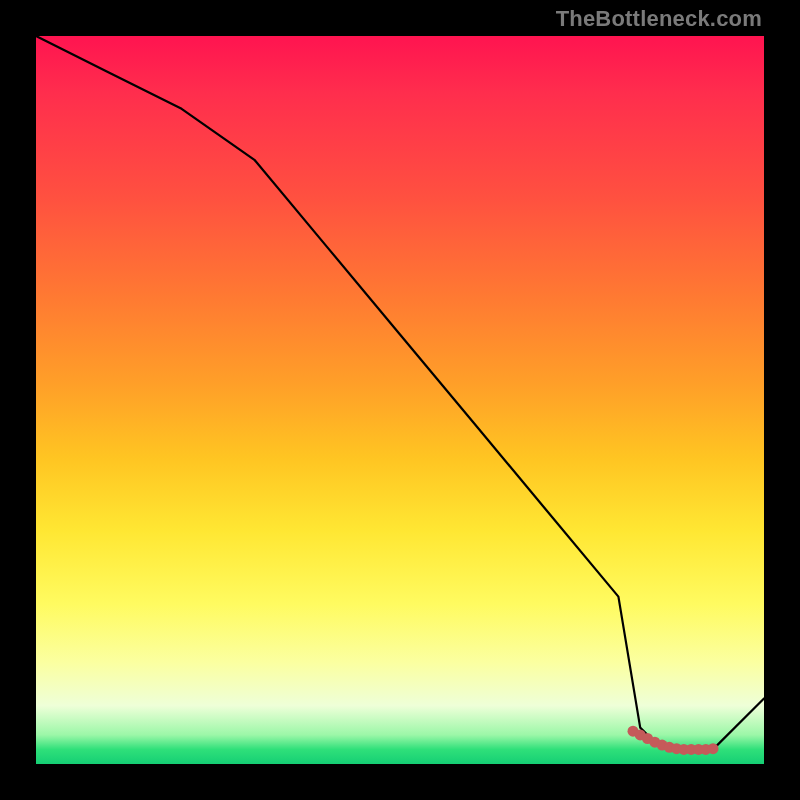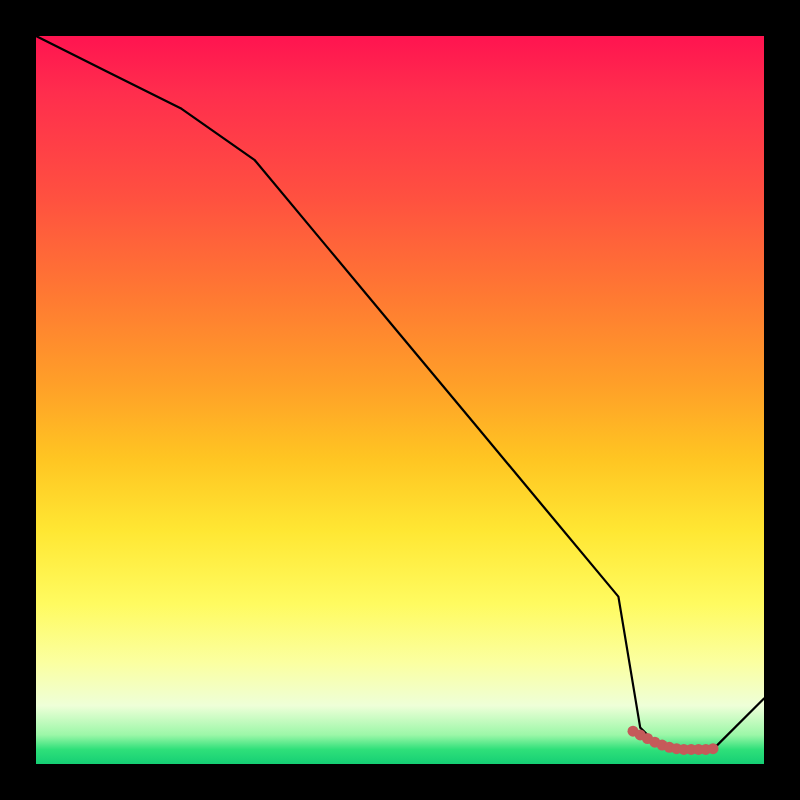--- a/index.html
+++ b/index.html
@@ -57,20 +57,21 @@
     top: 0;
     width: 728px;
     height: 728px;
   }
 </style>
 </head>
 <body>
 
 <div class="frame">
 
+  <div class="watermark">TheBottleneck.com</div>
 
   <div class="plot-area">
     <svg class="overlay" viewBox="0 0 728 728" preserveAspectRatio="none">
       <path id="curve-path" fill="none" stroke-width="2.2" stroke-linejoin="round" stroke-linecap="round" stroke="#000000" d="M0.0 0.0 L72.8 36.4 L145.6 72.8 L218.4 123.8 L291.2 211.1 L364.0 298.5 L436.8 385.8 L509.6 473.2 L582.4 560.6 L604.2 691.6 L618.8 706.2 L633.4 713.4 L655.2 713.4 L677.0 713.4 L728.0 662.5"></path>
       <g id="marker-group">
           <circle cx="597.0" cy="695.2" r="5.5" fill="#c55a5a"></circle>
           <circle cx="604.2" cy="698.9" r="5.5" fill="#c55a5a"></circle>
           <circle cx="611.5" cy="702.5" r="5.5" fill="#c55a5a"></circle>
           <circle cx="618.8" cy="706.2" r="5.5" fill="#c55a5a"></circle>
           <circle cx="626.1" cy="709.1" r="5.5" fill="#c55a5a"></circle>

